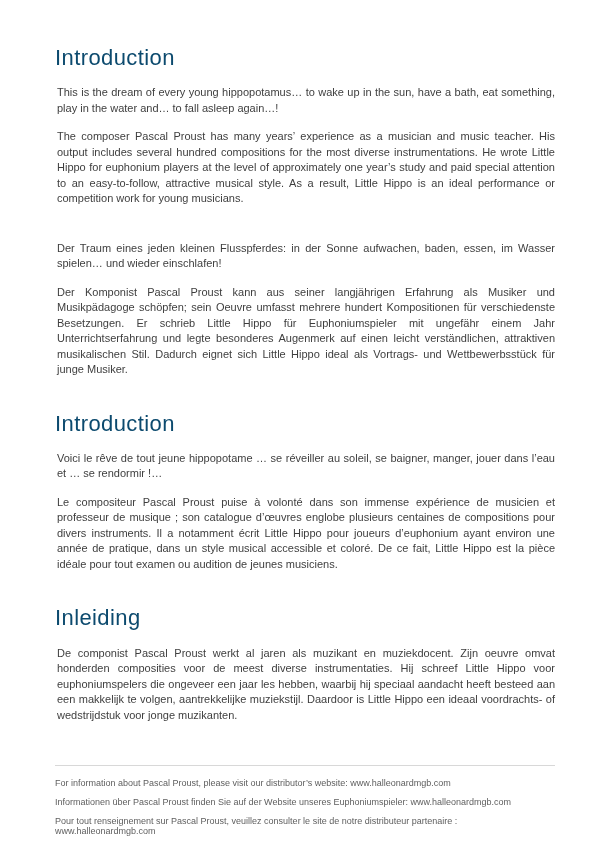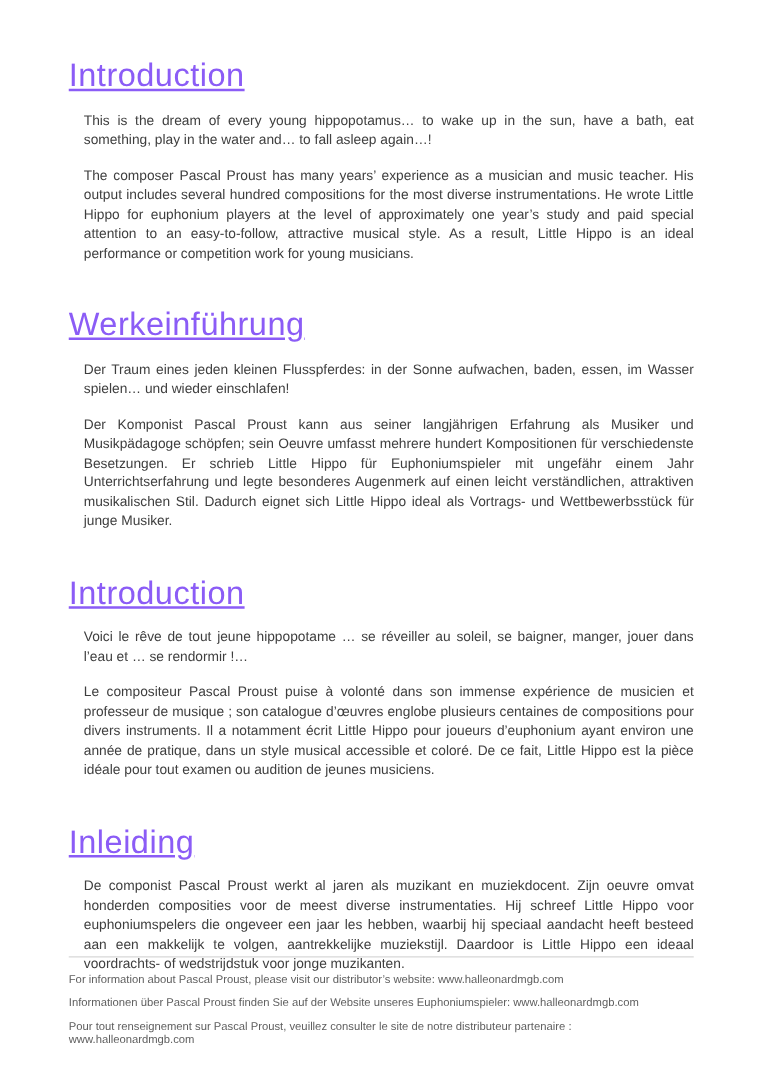--- a/index.html
+++ b/index.html
@@ -13,34 +13,33 @@
   .page {
     position: relative;
     box-sizing: border-box;
     width: 610px;
     height: 864px;
     padding: 46px 55px 0 55px;
     background: #ffffff;
   }
   .sec { margin-bottom: 34px; }
   .heading {
-    font-size: 26px;
+    font-size: 22px;
     font-weight: 400;
-    color: #8b5cf6;
+    color: #0c4a6e;
     letter-spacing: 0.4px;
     line-height: 1.1;
     margin: 0 0 15px 0;
-    text-decoration: underline;
   }
   .para {
     font-size: 11px;
     line-height: 15.5px;
     color: #3e3e3e;
     text-align: justify;
-    margin: 0 0 13px 12px;
+    margin: 0 0 13px 2px;
   }
   .para:last-child { margin-bottom: 0; }
   .it { }
   .footer {
     position: absolute;
     left: 55px;
     right: 55px;
     top: 765px;
   }
   .divider {
@@ -60,21 +59,20 @@
 
 <div class="page">
 
   <section class="sec">
     <h1 class="heading">Introduction</h1>
     <p class="para"><span>This is the dream of every young hippopotamus… to wake up in the sun, have a bath, eat something, play in the water and… to fall asleep again…!</span></p>
     <p class="para"><span>The composer Pascal Proust has many years’ experience as a musician and music teacher. His output includes several hundred compositions for the most diverse instrumentations. He wrote </span><span class="it">Little Hippo</span><span> for euphonium players at the level of approximately one year’s study and paid special attention to an easy-to-follow, attractive musical style. As a result, </span><span class="it">Little Hippo</span><span> is an ideal performance or competition work for young musicians.</span></p>
   </section>
 
   <section class="sec">
-    <h1 class="heading">Werkeinführung</h1>
     <p class="para"><span>Der Traum eines jeden kleinen Flusspferdes: in der Sonne aufwachen, baden, essen, im Wasser spielen… und wieder einschlafen!</span></p>
     <p class="para"><span>Der Komponist Pascal Proust kann aus seiner langjährigen Erfahrung als Musiker und Musikpädagoge schöpfen; sein Oeuvre umfasst mehrere hundert Kompositionen für verschiedenste Besetzungen. Er schrieb </span><span class="it">Little Hippo</span><span> für Euphoniumspieler mit ungefähr einem Jahr Unterrichtserfahrung und legte besonderes Augenmerk auf einen leicht verständlichen, attraktiven musikalischen Stil. Dadurch eignet sich </span><span class="it">Little Hippo</span><span> ideal als Vortrags- und Wettbewerbsstück für junge Musiker.</span></p>
   </section>
 
   <section class="sec">
     <h1 class="heading">Introduction</h1>
     <p class="para"><span>Voici le rêve de tout jeune hippopotame … se réveiller au soleil, se baigner, manger, jouer dans l’eau et … se rendormir !…</span></p>
     <p class="para"><span>Le compositeur Pascal Proust puise à volonté dans son immense expérience de musicien et professeur de musique ; son catalogue d’œuvres englobe plusieurs centaines de compositions pour divers instruments. Il a notamment écrit </span><span class="it">Little Hippo</span><span> pour joueurs d’euphonium ayant environ une année de pratique, dans un style musical accessible et coloré. De ce fait, </span><span class="it">Little Hippo</span><span> est la pièce idéale pour tout examen ou audition de jeunes musiciens.</span></p>
   </section>
 

